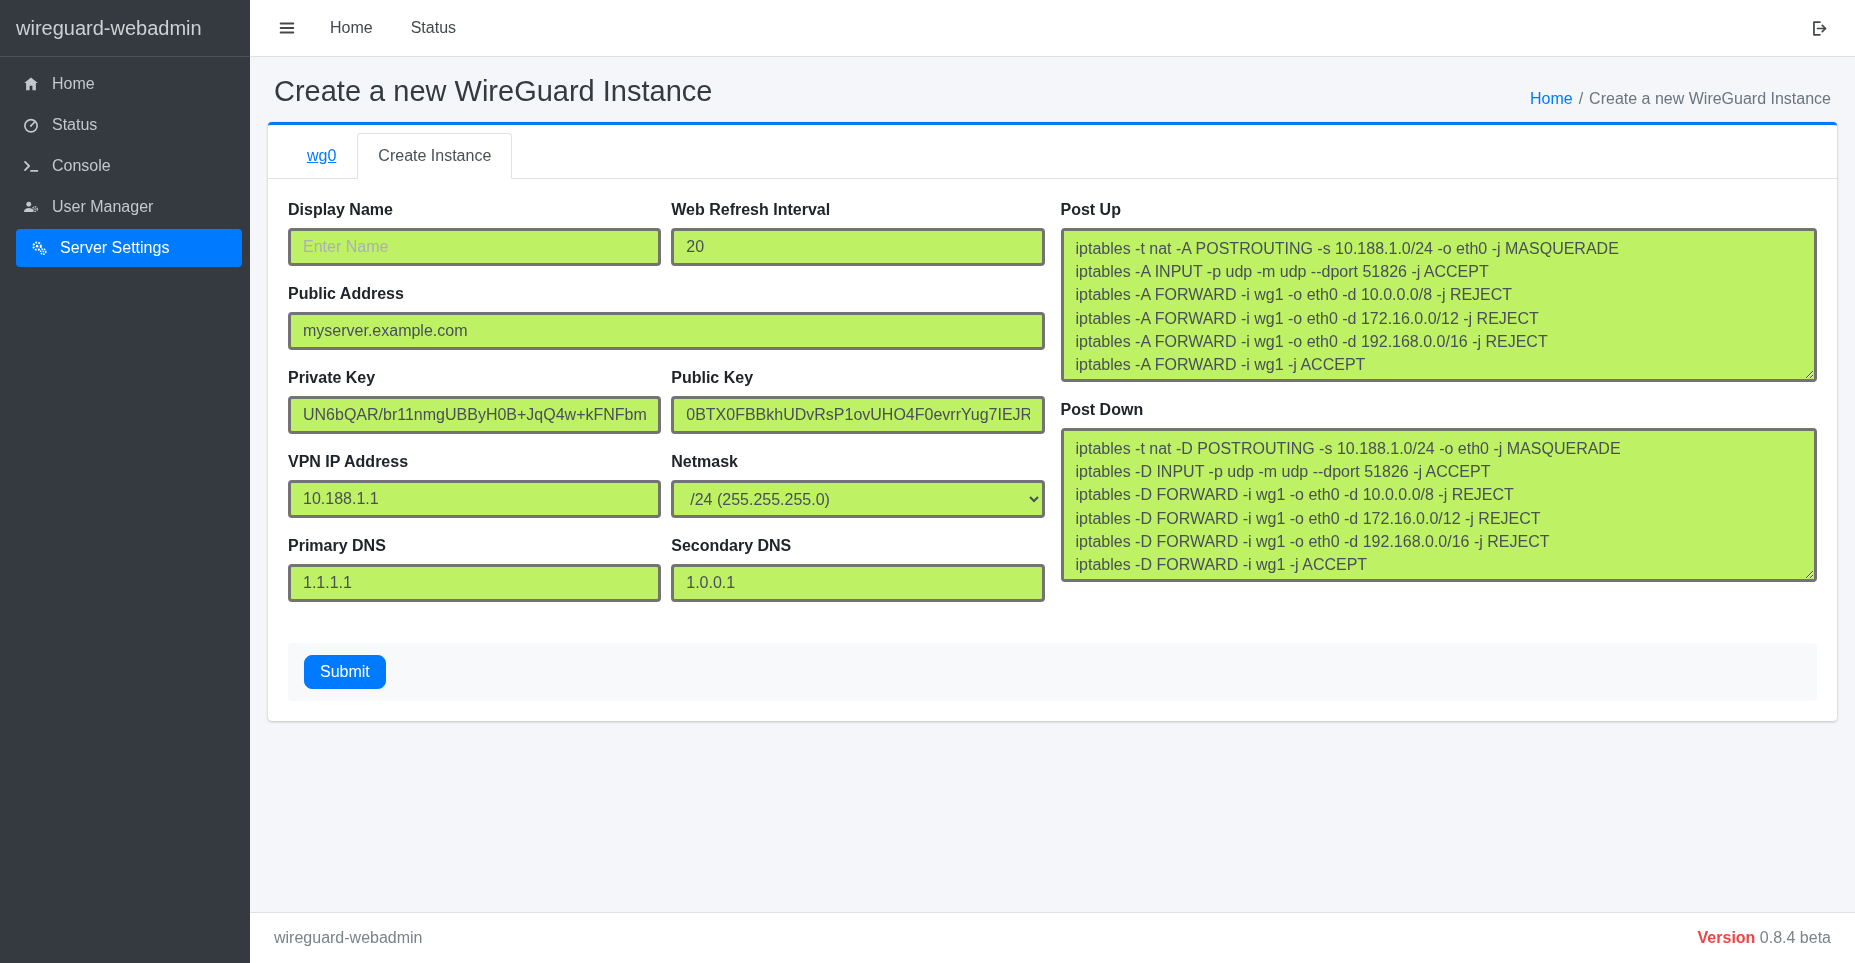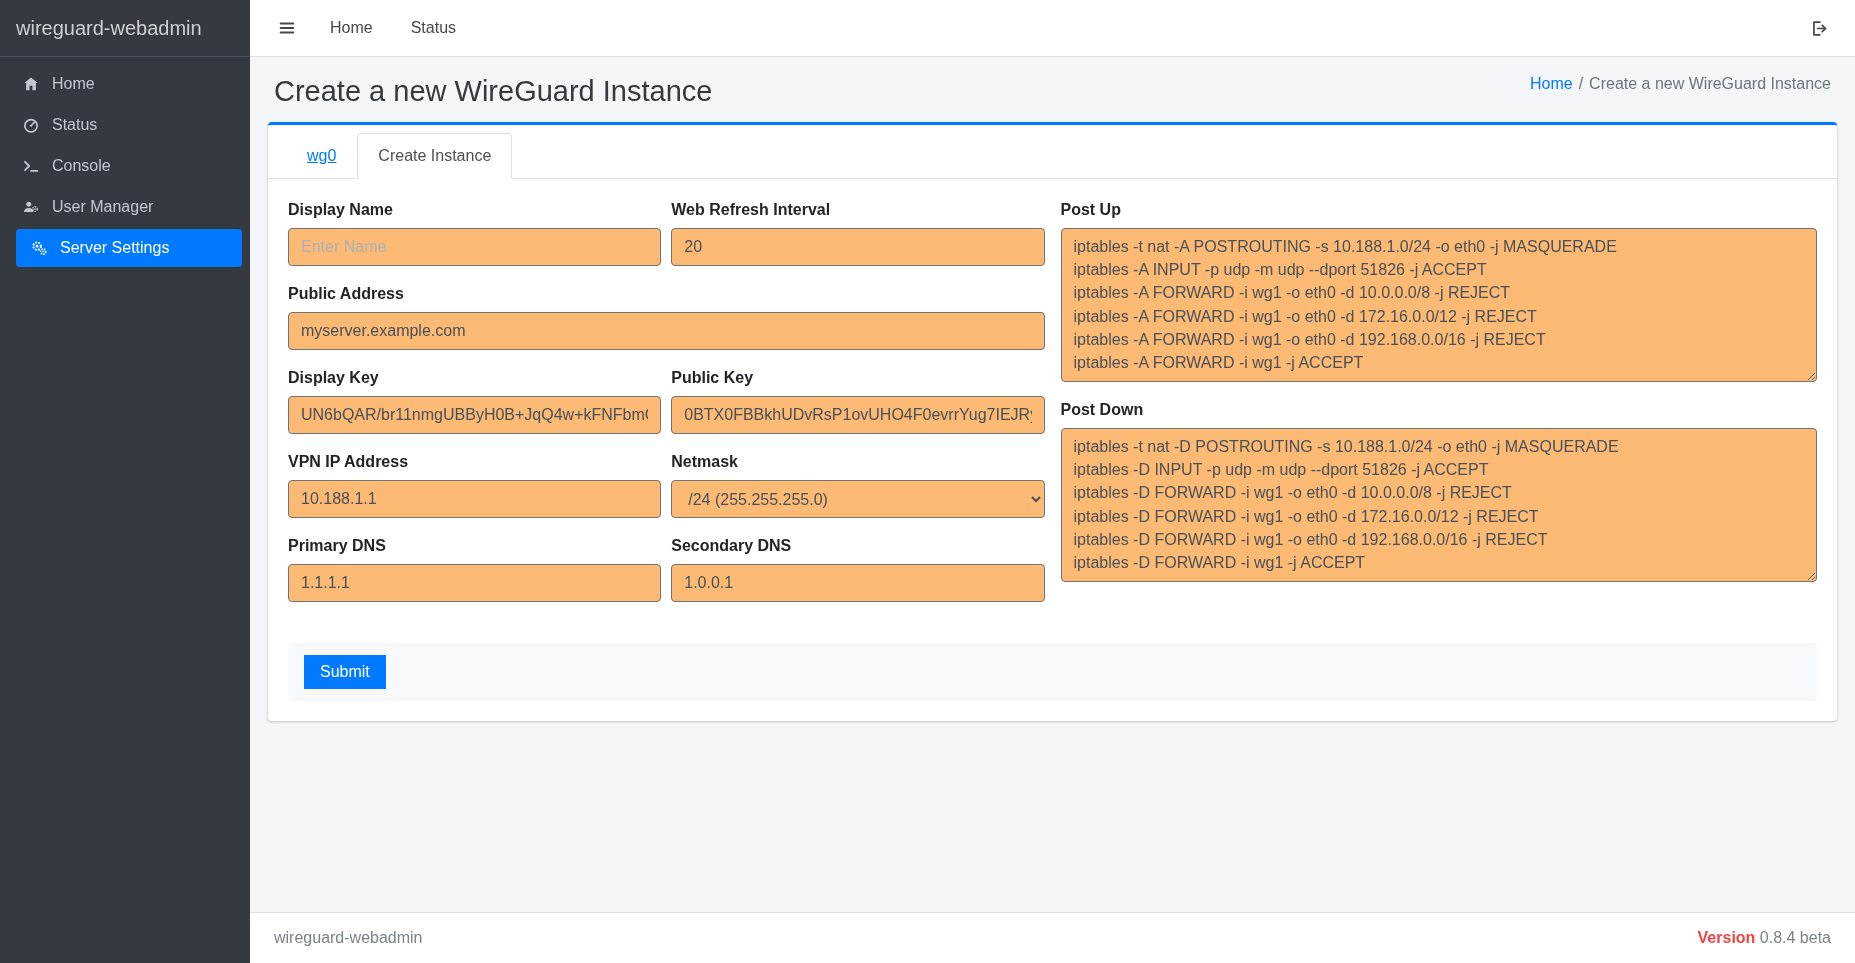--- a/index.html
+++ b/index.html
@@ -35,21 +35,21 @@
     height: 57px; background: #fff; border-bottom: 1px solid #dee2e6;
     display: flex; align-items: center; padding: 0 18px; gap: 10px; flex-shrink: 0;
   }
   .topnav .burger { color: #44484d; padding: 6px 10px; cursor: pointer; display: inline-flex; }
   .topnav a.nav-link { color: #44484d; text-decoration: none; padding: 6px 14px; cursor: pointer; }
   .topnav .spacer { flex: 1; }
   .topnav .logout { color: #44484d; padding: 6px 8px; cursor: pointer; display: inline-flex; }
 
   .content-wrapper { flex: 1; background: #f4f6f9; padding: 0 18px; }
 
-  .content-header { display: flex; justify-content: space-between; align-items: flex-start; padding: 18px 6px 14px; }
+  .content-header { display: flex; justify-content: space-between; align-items: flex-end; padding: 18px 6px 14px; }
   .page-title { margin: 0; font-size: 29px; font-weight: 500; color: #343a40; }
   .breadcrumb { font-size: 16px; color: #6c757d; }
   .breadcrumb a { color: #007bff; text-decoration: none; cursor: pointer; }
   .breadcrumb .sep { margin: 0 6px; color: #6c757d; }
 
   
   .card {
     background: #fff; border-radius: 4px; margin: 0 0 24px 0;
     border-top: 3px solid #007bff;
     box-shadow: 0 0 1px rgba(0,0,0,.125), 0 1px 3px rgba(0,0,0,.2);
@@ -73,38 +73,38 @@
   .form-group { flex: 1; margin-bottom: 19px; min-width: 0; }
   .form-subrow { flex: 1; display: flex; gap: 12px; min-width: 0; }
   .form-subrow .form-group.narrow-a { flex: 1.1; }
   .form-subrow .form-group.narrow-b { flex: 1; }
 
   label.field-label { display: block; font-weight: 700; margin-bottom: 9px; color: #212529; font-size: 16px; }
 
   .form-control {
     display: block; width: 100%; height: 38px; padding: 6px 12px;
     font-size: 16px; font-family: inherit; color: #495057;
-    background: #fdba74; border: 1px solid #737373; border-radius: 4px; outline: none;
+    background: #bef264; border: 3px solid #737373; border-radius: 4px; outline: none;
   }
   .form-control::placeholder { color: #aab0b6; }
   select.form-control { color: #495057; }
 
   textarea.form-control {
     height: 154px; line-height: 1.45; resize: vertical; overflow-y: scroll; white-space: pre;
   }
   textarea.form-control::-webkit-scrollbar { width: 15px; }
   textarea.form-control::-webkit-scrollbar-track { background: #f1f3f4; border-left: 1px solid #e3e6e8; }
   textarea.form-control::-webkit-scrollbar-thumb { background: #c3c8cd; border: 3px solid #f1f3f4; border-radius: 7px; }
 
   .submit-bar {
     background: #f8f9fa; border-radius: 4px; padding: 12px 16px; margin-top: 22px;
   }
   .btn-primary {
     display: inline-block; background: #007bff; border: 1px solid #007bff; color: #fff;
-    font-size: 16px; font-family: inherit; padding: 7px 15px; border-radius: 0; cursor: pointer;
+    font-size: 16px; font-family: inherit; padding: 7px 15px; border-radius: 8px; cursor: pointer;
   }
 
   
   .main-footer {
     background: #fff; border-top: 1px solid #dee2e6; padding: 16px 24px;
     display: flex; justify-content: space-between; align-items: center;
     color: #7a828a; font-size: 16px; flex-shrink: 0;
   }
   .main-footer .version b { color: #ef4444; }
 </style>
@@ -229,21 +229,21 @@
 
               <div class="form-row">
                 <div class="form-group">
                   <label class="field-label">Public Address</label>
                   <input type="text" class="form-control" value="myserver.example.com" style="">
                 </div>
               </div>
 
               <div class="form-row">
                 <div class="form-group">
-                  <label class="field-label">Display Key</label>
+                  <label class="field-label">Private Key</label>
                   <input type="text" class="form-control" value="UN6bQAR/br11nmgUBByH0B+JqQ4w+kFNFbmC8R" style="">
                 </div>
                 <div class="form-group">
                   <label class="field-label">Public Key</label>
                   <input type="text" class="form-control" value="0BTX0FBBkhUDvRsP1ovUHO4F0evrrYug7IEJRyA3sr" style="">
                 </div>
               </div>
 
               <div class="form-row">
                 <div class="form-group">

